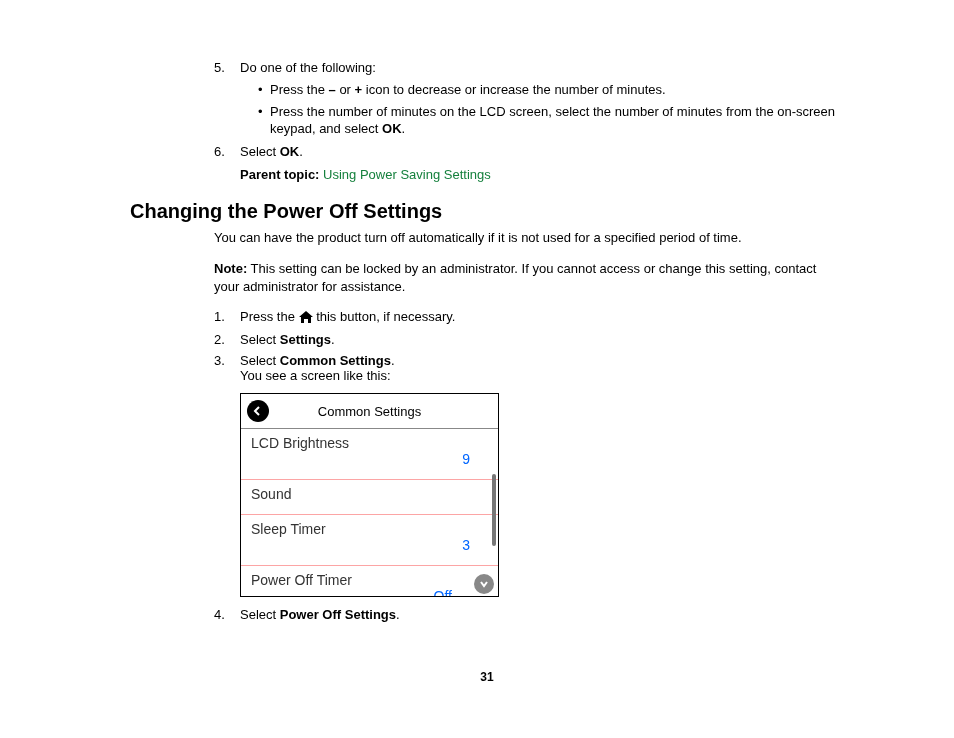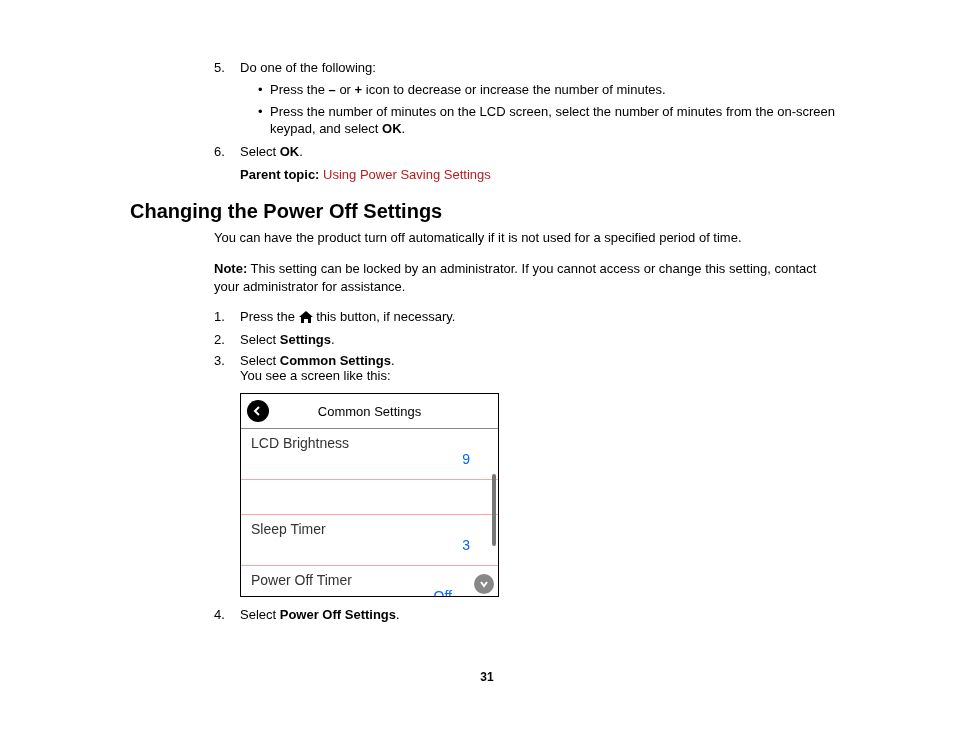--- a/index.html
+++ b/index.html
@@ -46,21 +46,21 @@
   ul.sub > li::before {
     content: "•";
     position: absolute;
     left: 0;
   }
   .parent-topic {
     margin-top: 6px;
     padding-left: 26px;
   }
   .link {
-    color: #b91c1c;
+    color: #15803d;
     text-align: right;
   }
   h2.section {
     font-size: 20px;
     font-weight: bold;
     margin: 18px 0 6px 0;
   }
   .body-text {
     margin: 4px 0 4px 84px;
     line-height: 1.35;
@@ -220,20 +220,21 @@
               <path d="M7 2 L3 6 L7 10" stroke="#fff" stroke-width="2" fill="none"></path>
             </svg>
         </div>
         <span>Common Settings</span>
       </div>
       <div class="screen-row tall">
         <span class="label">LCD Brightness</span>
         <span class="value">9</span>
       </div>
       <div class="screen-row single" style="position:relative;">
+        <span class="label">Sound</span>
         <div class="scrollbar" style="top:-6px; height:72px;"></div>
       </div>
       <div class="screen-row tall">
         <span class="label">Sleep Timer</span>
         <span class="value">3</span>
       </div>
       <div class="screen-row last" style="height:24px; min-height:24px; padding-bottom:0; overflow:hidden;">
         <span class="label">Power Off Timer</span>
         <span class="value" style="position:absolute; right:28px; bottom:-8px;">Off</span>
         <div class="down-arrow">

